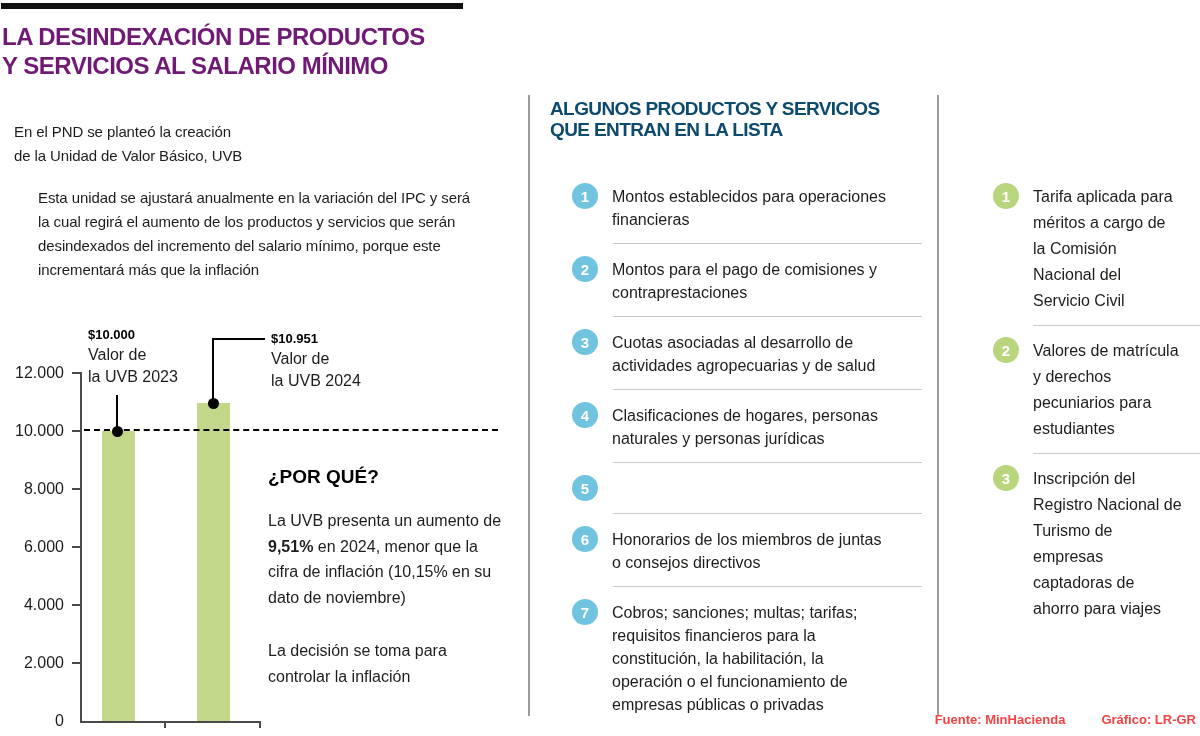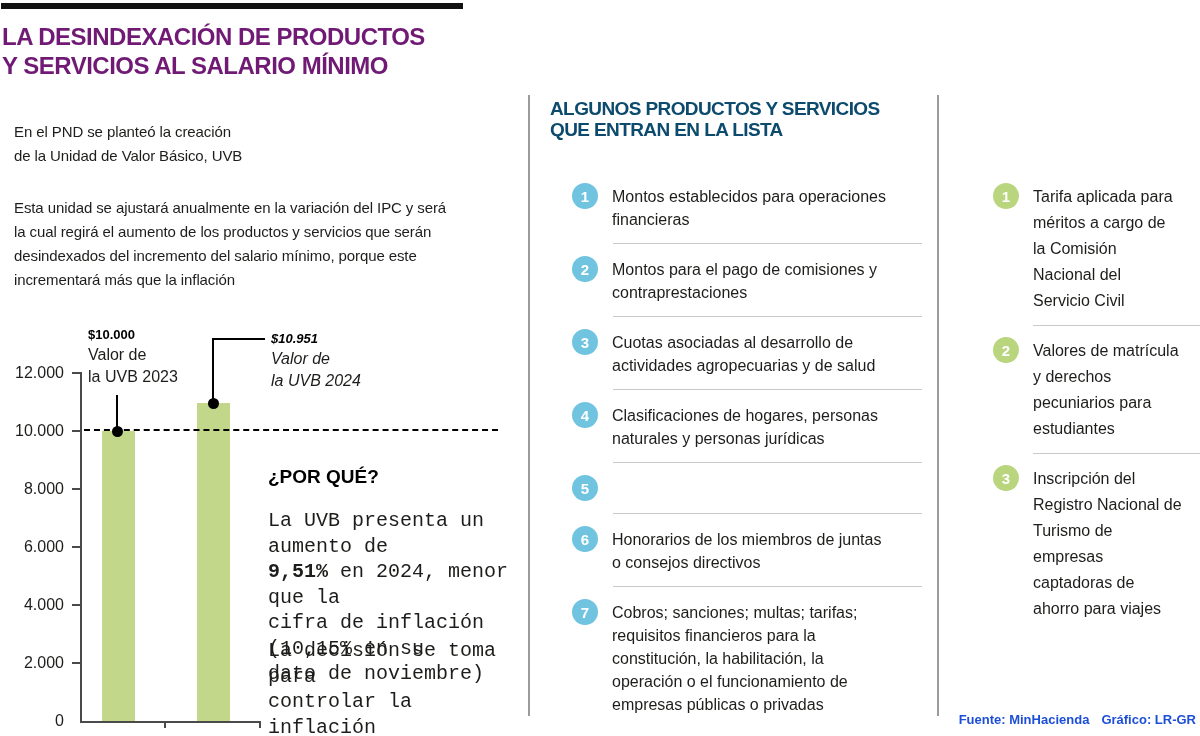--- a/index.html
+++ b/index.html
@@ -10,21 +10,21 @@
   .pre { white-space:pre-line; }
 
   
   #topbar { position:absolute; left:1px; top:3px; width:462px; height:6px; background:#111; }
   #title  { position:absolute; left:2px; top:22px; font-size:24px; line-height:29px;
             font-weight:bold; color:#701a75; letter-spacing:-0.5px; }
 
   
   .intro { position:absolute; left:14px; font-size:15px; line-height:24px; letter-spacing:-0.1px; }
   #intro1 { top:120px; }
-  #intro2 { top:196px; width:512px; }
+  #intro2 { top:186px; width:512px;margin-left:24px; }
 
   
   .ylab { position:absolute; left:0; width:64px; text-align:right; font-size:16px; line-height:18px; }
   .yl0{top:364px}.yl1{top:422px}.yl2{top:480px}.yl3{top:538px}.yl4{top:596px}.yl5{top:654px}.yl6{top:712px}
   .tick { position:absolute; width:8px; height:1.5px; background:#4a4a4a; left:72px; }
   .tk0{top:372px}.tk1{top:430px}.tk2{top:488px}.tk3{top:546px}.tk4{top:604px}.tk5{top:662px}
   #yaxis   { position:absolute; left:80px; top:372px; width:1.5px; height:350px; background:#4a4a4a; }
   #xaxis   { position:absolute; left:80px; top:721px; width:181px; height:2px; background:#4a4a4a; }
   .btick   { position:absolute; top:721px; width:1.5px; height:7px; background:#4a4a4a; }
   #btick1{left:164px} #btick2{left:259px}
@@ -33,27 +33,27 @@
   #bar2{ left:197px; top:403px; height:318px; }
   #refline { position:absolute; left:84px; top:429px; width:414px; height:0;
              border-top:2px dashed #000; }
   .dot { position:absolute; width:11px; height:11px; border-radius:50%; background:#000; }
   #dot1{ left:112px; top:426px; } #dot2{ left:208px; top:398px; }
   .cline { position:absolute; background:#000; }
   #c1v{ left:116px; top:395px; width:1.5px; height:32px; }
   #c2h{ left:212px; top:338px; width:53px; height:1.5px; }
   #c2v{ left:212px; top:338px; width:1.5px; height:61px; }
   .callout { position:absolute; }
-  #call1{ left:88px; top:327px; } #call2{ left:271px; top:331px;font-style:italic; }
+  #call1{ left:88px; top:327px; } #call2{ left:271px; top:331px; }
   .cval { font-size:13px; font-weight:bold; color:#000; margin-bottom:2px; }
   .clab { font-size:16px; line-height:22px; }
 
   
   #why-head { position:absolute; left:268px; top:466px; font-size:19px; font-weight:bold; color:#000; }
-  .whyp { position:absolute; left:268px; width:262px; font-size:20px; line-height:25.5px;font-family:Liberation Mono, monospace; }
+  .whyp { position:absolute; left:268px; width:262px; font-size:16px; line-height:25.5px; }
   #why-p1{ top:508px; } #why-p2{ top:638px; }
   .b { font-weight:bold; }
 
   
   .vdiv { position:absolute; top:95px; width:1.5px; height:621px; background:#9b9b9b; }
   #vdiv1{ left:528px; } #vdiv2{ left:937px; }
 
   
   .col-header { position:absolute; font-weight:bold; font-size:19px; line-height:21px;
                 letter-spacing:-0.6px; color:#0c4a6e; }
@@ -72,22 +72,22 @@
   .m-text { font-size:16px; line-height:23px; padding-top:2px; }
   #m-list .sep { border-top:1.5px solid #c9c9c9; margin:12px 0 12px 63px; }
 
   
   #r-list { position:absolute; left:953px; top:183px; width:247px; }
   #r-list .num { margin-left:40px; }
   .r-text { font-size:16px; line-height:26px; padding-top:1px; }
   #r-list .sep { border-top:1.5px solid #c9c9c9; margin:11px 0 11px 80px; }
 
   
-  #footer { position:absolute; right:4px; top:712px; display:flex; gap:12px;
-            font-size:13px; font-weight:bold; color:#1d4ed8;align-items:flex-end; }
+  #footer { position:absolute; right:4px; top:712px; display:flex; gap:36px;
+            font-size:13px; font-weight:bold; color:#ef4444;align-items:flex-end; }
 </style>
 </head>
 <body>
 
 <div id="canvas">
 
   <div id="topbar"></div>
   <h1 id="title" class="pre">LA DESINDEXACIÓN DE PRODUCTOS
 Y SERVICIOS AL SALARIO MÍNIMO</h1>
 

